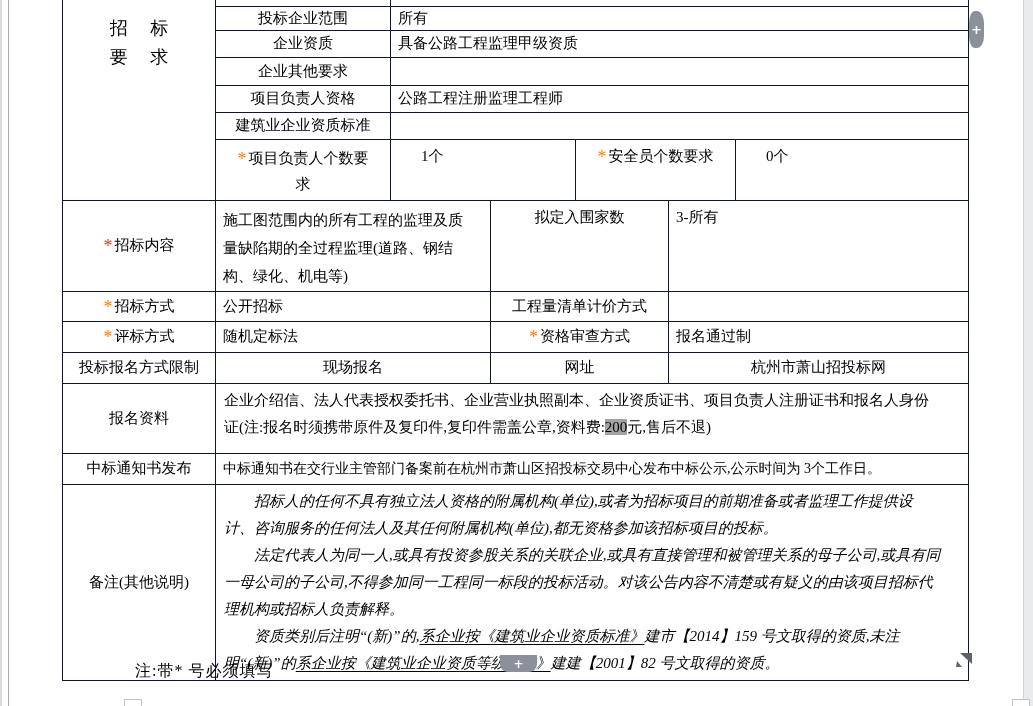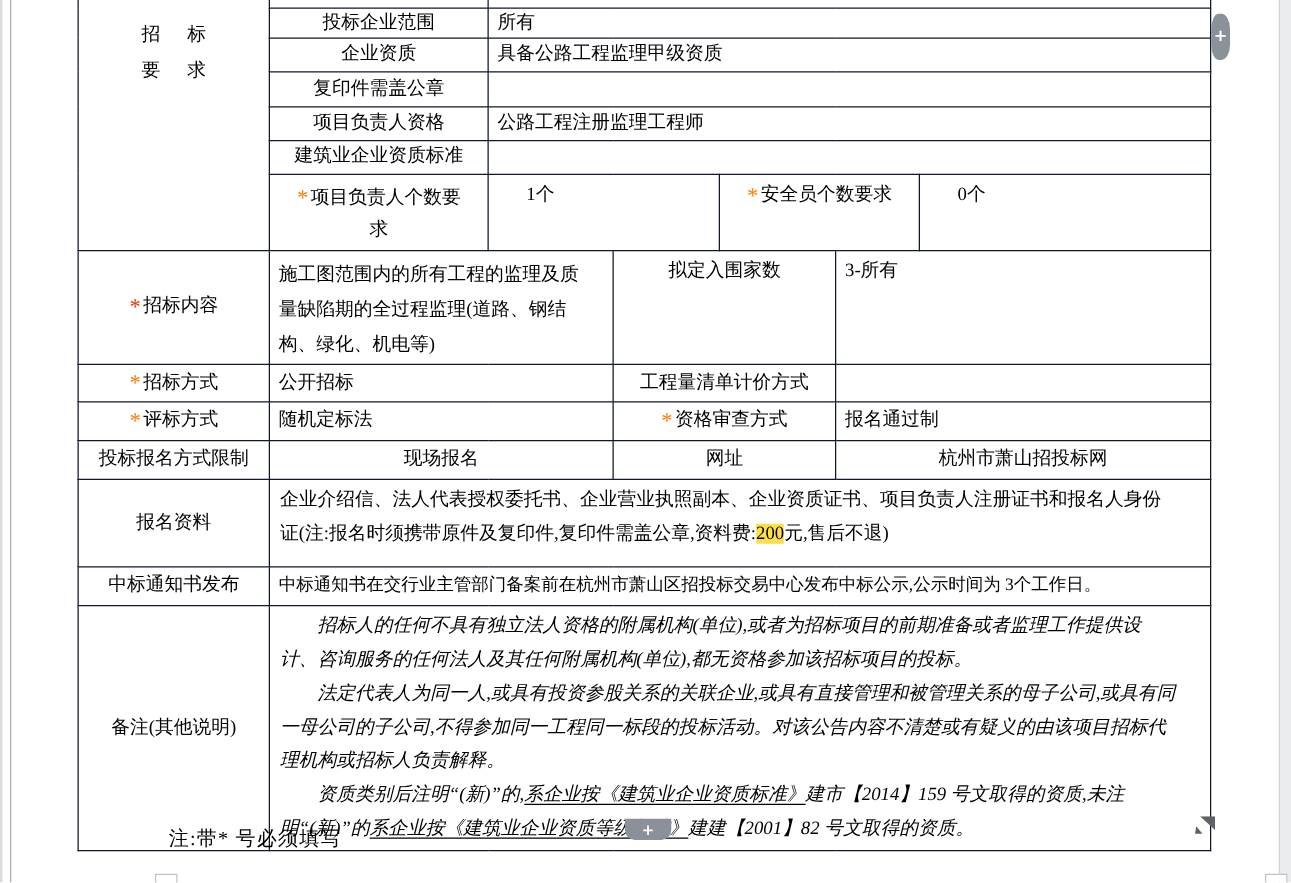--- a/index.html
+++ b/index.html
@@ -20,28 +20,28 @@
   .r1 td{height:22px;} .r2 td{height:26px;} .r3 td{height:27px;}
   .r4 td{height:26px;} .r5 td{height:26px;} .r6 td{height:55px;}
   .r7 td{height:85px;} .r8 td{height:29px;} .r9 td{height:30px;}
   .r10 td{height:30px;text-align:center;} .r11 td{height:63px;} .r12 td{height:30px;} .r13 td{height:187px;}
 
   .lab{text-align:center;}
   .val{text-align:left;}
   .top{vertical-align:top;padding-top:5px;}
   .ind{padding-left:30px;}
   .g{vertical-align:top;text-align:center;}
-  .gl{padding-top:14px;line-height:29px;letter-spacing:9px;text-indent:9px;font-size:15px;}
+  .gl{padding-top:14px;line-height:29px;letter-spacing:9px;text-indent:9px;font-size:18px;}
   .wrapLab{width:142px;margin:0 auto;text-align:center;line-height:26px;}
   .cw{max-width:252px;line-height:28px;}
   .star{color:#ff7c00;font-size:18px;line-height:1;vertical-align:-2px;padding-right:2px;}
   .star.red{color:#e8380d;}
   .reg{vertical-align:top;padding:3px 8px;}
   .reg .rw{max-width:718px;line-height:27px;}
-  .hl{background:#fde047;}
+  .hl{background:#a3a3a3;}
   .u{text-decoration:underline;text-underline-offset:3px;}
   .award-val{font-size:14px;white-space:nowrap;}
   .remarks{vertical-align:top;padding:3px 8px;}
   .remarks p{margin:0;text-indent:2em;line-height:27px;max-width:718px;font-style:italic;}
 
   .note{position:absolute;left:135px;top:661px;font-size:16px;letter-spacing:1px;}
 
   .side-tab{
     position:absolute;left:969px;top:11px;width:15px;height:37px;background:#8b919a;
     border-radius:6px 7px 7px 6px/12px;display:flex;align-items:center;justify-content:center;
@@ -85,21 +85,21 @@
   </tr>
   <tr class="r1">
     <td class="lab">投标企业范围</td>
     <td class="val" colspan="5">所有</td>
   </tr>
   <tr class="r2">
     <td class="lab">企业资质</td>
     <td class="val" colspan="5">具备公路工程监理甲级资质</td>
   </tr>
   <tr class="r3">
-    <td class="lab">复印件需盖公章</td>
+    <td class="lab">企业其他要求</td>
     <td class="val" colspan="5"></td>
   </tr>
   <tr class="r4">
     <td class="lab">项目负责人资格</td>
     <td class="val" colspan="5">公路工程注册监理工程师</td>
   </tr>
   <tr class="r5">
     <td class="lab">建筑业企业资质标准</td>
     <td class="val" colspan="5"></td>
   </tr>

